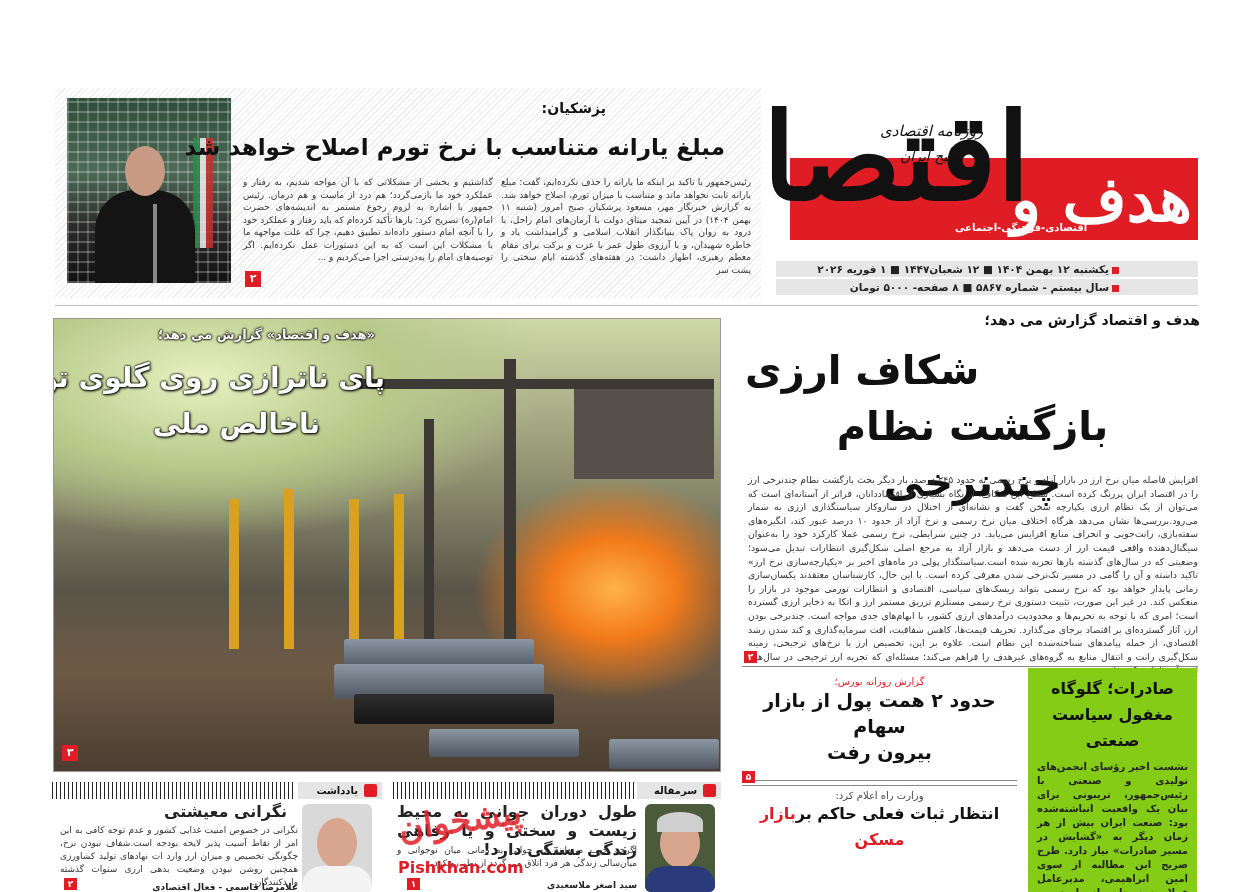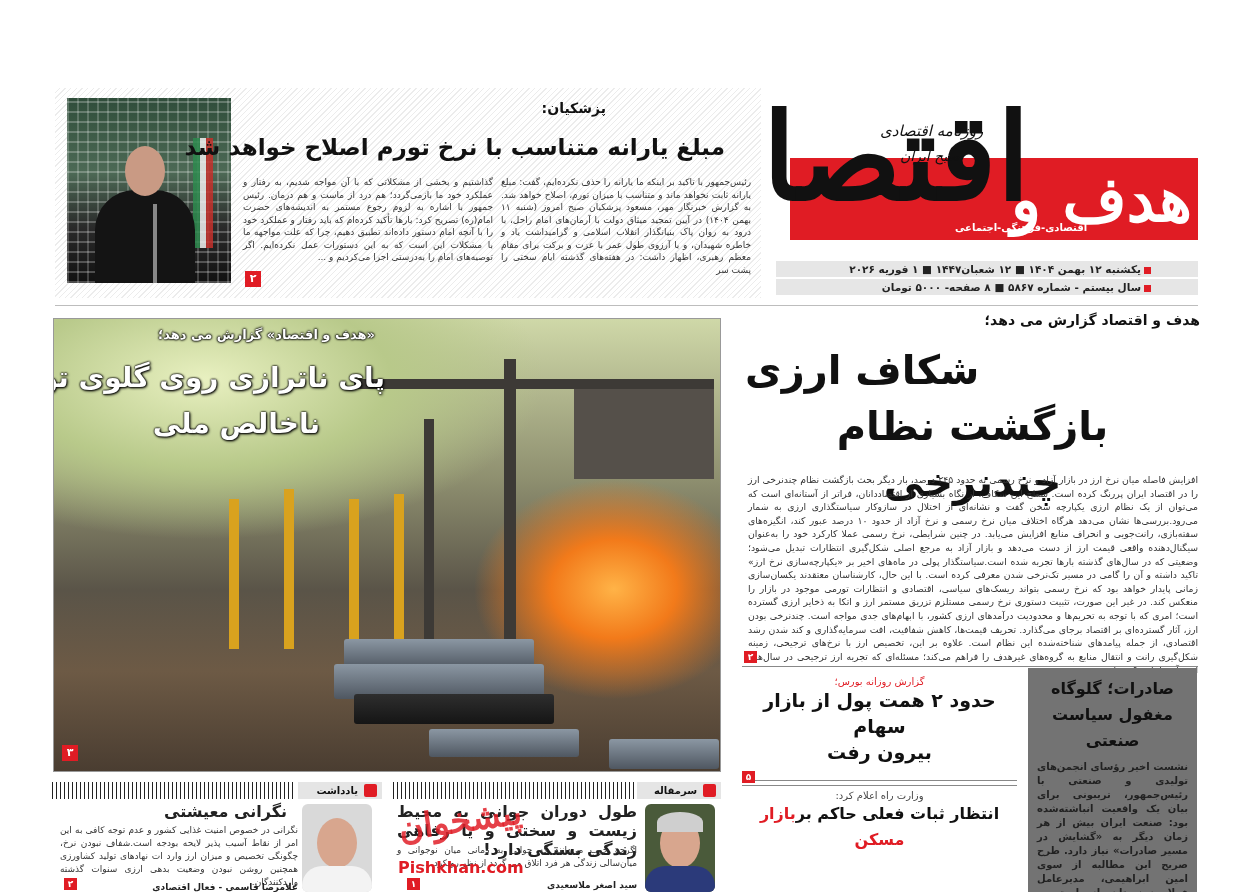--- a/index.html
+++ b/index.html
@@ -10,21 +10,21 @@
 
   
   .masthead { left: 780px; top: 82px; width: 420px; height: 175px; }
   .mast-red { position: absolute; left: 10px; top: 76px; width: 408px; height: 82px; background: #e01c24; }
   .mast-word { position: absolute; right: 170px; top: 0; font-family: "DejaVu Serif", serif; font-weight: bold; font-size: 120px; line-height: 150px; color: #111; letter-spacing: -6px; }
   .mast-hadaf { position: absolute; right: 8px; top: 78px; font-family: "DejaVu Serif", serif; font-weight: bold; font-size: 62px; line-height: 80px; color: #fff; }
   .mast-sub1 { position: absolute; left: 100px; top: 40px; font-family: "DejaVu Serif", serif; font-size: 15px; font-style: italic; color: #111; }
   .mast-sub2 { position: absolute; left: 120px; top: 66px; font-family: "DejaVu Serif", serif; font-size: 14px; font-style: italic; color: #111; }
   .mast-tagline { position: absolute; left: 175px; top: 140px; font-size: 10px; font-weight: bold; color: #fff; }
 
-  .dateline { left: 776px; width: 422px; height: 16px; background: #e6e6e6; font-size: 10.5px; font-weight: bold; line-height: 16px; text-align: right; padding-right: 44px; color: #222; }
+  .dateline { left: 776px; width: 422px; height: 16px; background: #e6e6e6; font-size: 10.5px; font-weight: bold; line-height: 16px; text-align: right; padding-right: 76px; color: #222; }
   .dateline .sq { display: inline-block; width: 7px; height: 7px; background: #e01c24; margin: 0 3px; vertical-align: middle; }
 
   
   .hatch { background: repeating-linear-gradient(135deg, #ffffff 0 3px, #ececec 3px 4px); }
   .top-story { left: 55px; top: 88px; width: 706px; height: 210px; }
   .top-photo { position: absolute; left: 12px; top: 10px; width: 164px; height: 185px; background: linear-gradient(180deg, #2f4d3a 0%, #4d6a56 40%, #2a2a2a 70%, #111 100%); overflow: hidden; }
   .top-photo .grid { position: absolute; inset: 0; background: repeating-linear-gradient(0deg, rgba(255,255,255,0.25) 0 2px, transparent 2px 10px), repeating-linear-gradient(90deg, rgba(255,255,255,0.2) 0 2px, transparent 2px 10px); }
   .top-photo .flag { position: absolute; right: 18px; top: 40px; width: 20px; height: 110px; background: linear-gradient(90deg, #2d8a4e 33%, #f1f1f1 33% 66%, #c4302b 66%); opacity: 0.85; }
   .top-photo .person { position: absolute; left: 28px; top: 48px; width: 100px; height: 140px; }
   .top-photo .head { position: absolute; left: 30px; top: 0; width: 40px; height: 50px; border-radius: 50%; background: #c99a84; }
@@ -66,21 +66,21 @@
   .small-col { left: 742px; top: 670px; width: 275px; text-align: center; }
   .s-kicker { font-size: 10px; font-weight: normal; color: #e01c24; margin-top: 6px; }
   .s-kicker.gray { color: #444; font-weight: normal; }
   .s-head { font-size: 19px; font-weight: bold; line-height: 26px; color: #111; }
   .s-head .red { color: #e01c24; }
   .s-badge-wrap { text-align: left; height: 12px; }
   .s-badge-wrap .pagebadge { width: 13px; height: 12px; font-size: 9px; line-height: 12px; }
   .s-sep { height: 1px; background: #888; margin: 3px 0 4px; }
 
   
-  .yellow-box { left: 1028px; top: 668px; width: 169px; height: 224px; background: #737373; padding: 8px 9px; text-align: center; }
+  .yellow-box { left: 1028px; top: 668px; width: 169px; height: 224px; background: #84cc16; padding: 8px 9px; text-align: center; }
   .yb-h { font-size: 16px; font-weight: bold; line-height: 26px; color: #111; }
   .yb-body { font-size: 10px; font-weight: bold; line-height: 14px; color: #222; text-align: justify; margin-top: 6px; }
 
   
   .col-box { top: 782px; height: 110px; }
   .col-hdr { position: absolute; top: 0; height: 17px; background: repeating-linear-gradient(90deg, #222 0 1px, #fff 1px 4px); }
   .col-label { position: absolute; top: 0; height: 17px; background: #e5e5e5; font-size: 10px; font-weight: bold; line-height: 17px; padding-right: 24px; text-align: right; }
   .col-logo { position: absolute; top: 2px; width: 13px; height: 13px; background: #e01c24; border-radius: 2px; }
   .col-photo { position: absolute; top: 22px; width: 70px; height: 88px; border-radius: 6px; overflow: hidden; }
   .col-photo .face { position: absolute; left: 15px; top: 14px; width: 40px; height: 50px; border-radius: 50%; background: #d8a68e; }

